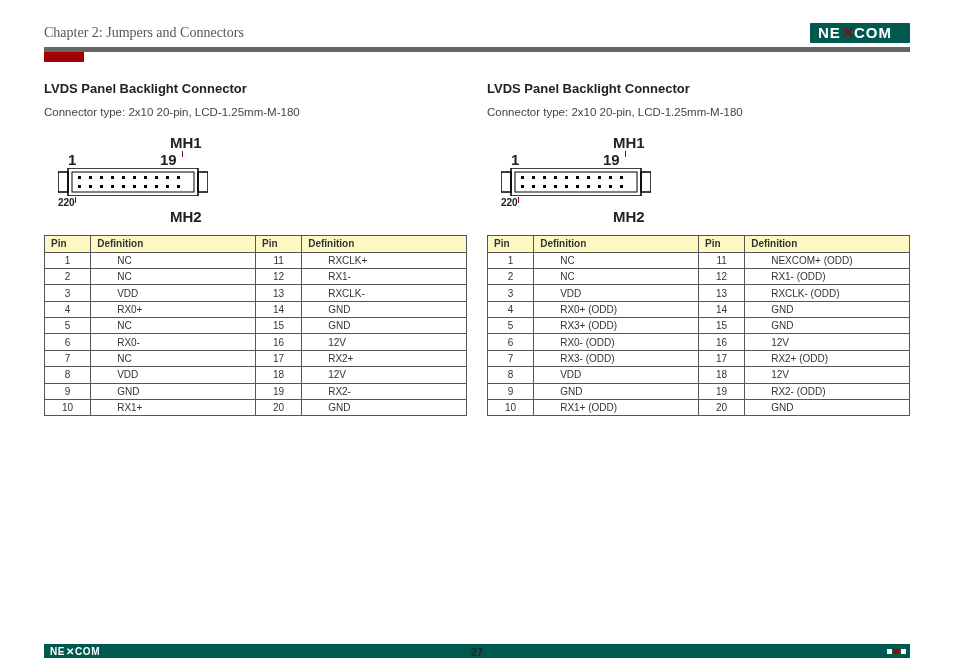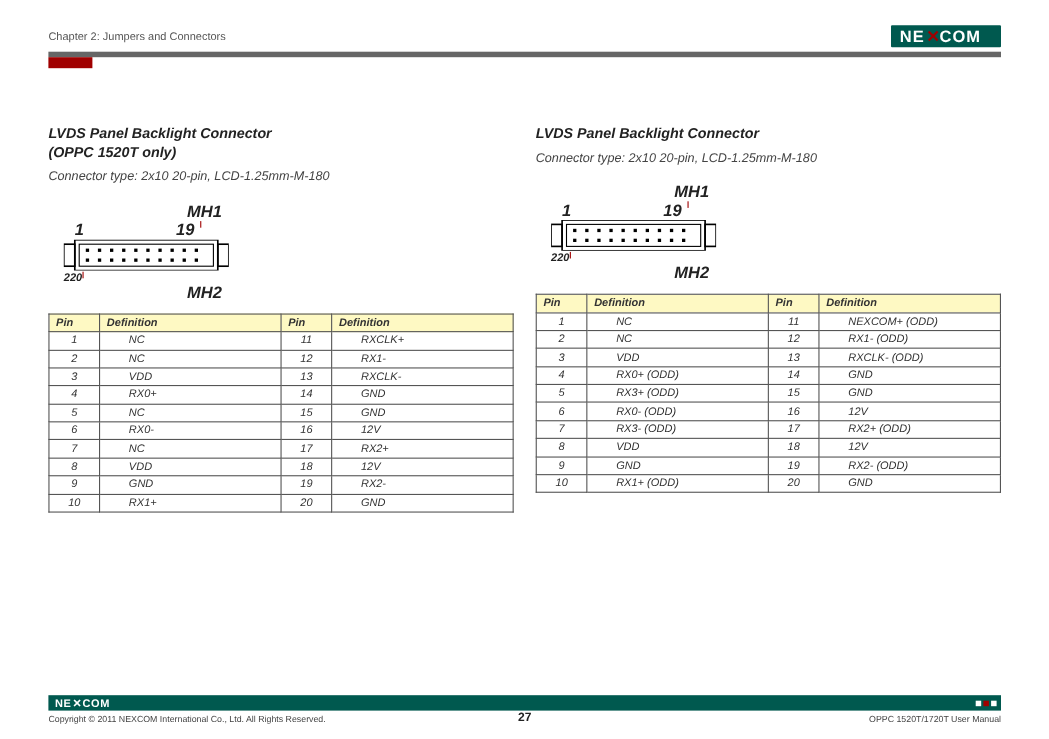--- a/index.html
+++ b/index.html
@@ -12,22 +12,23 @@
     position: relative;
     padding: 22px 44px 0 44px;
   }
   .header {
     display: flex;
     justify-content: space-between;
     align-items: center;
     height: 22px;
   }
   .chapter-title {
-    font-size: 10px;
+    font-size: 14px;
     color: #555;
+    font-family: Liberation Serif, serif;
   }
   .logo-box {
     background: #00594f;
     padding: 2px 8px;
     border-radius: 1px;
   }
   .logo-box svg { display: block; }
   .hr-top {
     height: 5px;
     background: #666;
@@ -37,22 +38,21 @@
     position: absolute;
     left: 44px;
     top: 52px;
     width: 40px;
     height: 10px;
     background: #a00000;
   }
   .content {
     display: flex;
     gap: 20px;
-    margin-top: 60px;
-    font-style: italic;
+    margin-top: 28px;
   }
   .col { flex: 1; }
   .sec-title {
     font-weight: bold;
     font-size: 13px;
     color: #222;
     line-height: 1.35;
   }
   .sec-info {
     font-size: 11.5px;
@@ -148,21 +148,20 @@
   </div>
 </div>
 
 <div class="hr-top"></div>
 <div class="red-tab"></div>
 
 <div class="content">
 
   <div class="col">
     <div class="sec-title">LVDS Panel Backlight Connector</div>
-    <div class="sec-title">(OPPC 1520T only)</div>
     <div class="sec-info">
       <div>Connector type: 2x10 20-pin, LCD-1.25mm-M-180</div>
     </div>
 
     <div class="connector-wrap">
       <div class="pin-label-row">
         <span class="sp1"></span>
         <span style="margin-left:102px;display:flex;align-items:flex-end;gap:3px;">
             <span>MH1</span>
           </span>
@@ -434,18 +433,14 @@
         <text x="16" y="9" font-family="Arial" font-size="10" font-weight="bold" fill="#fff">✕</text>
         <text x="25" y="9" font-family="Arial" font-size="10" font-weight="bold" fill="#fff" letter-spacing="0.6">COM</text>
       </svg>
     </div>
     <div class="footer-sq">
       <span></span>
         <span class="r"></span>
         <span></span>
     </div>
   </div>
-  <div class="footer-text">
-    <span>Copyright © 2011 NEXCOM International Co., Ltd. All Rights Reserved.</span>
-    <span>OPPC 1520T/1720T User Manual</span>
-  </div>
 </div>
 <div class="page-num">27</div>
 
 </body></html>

